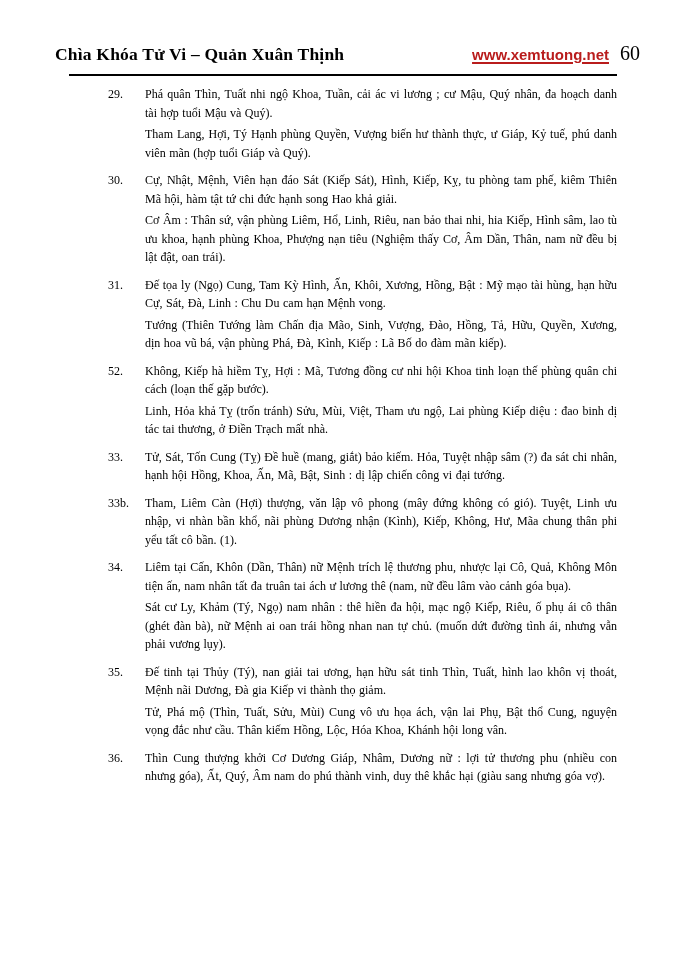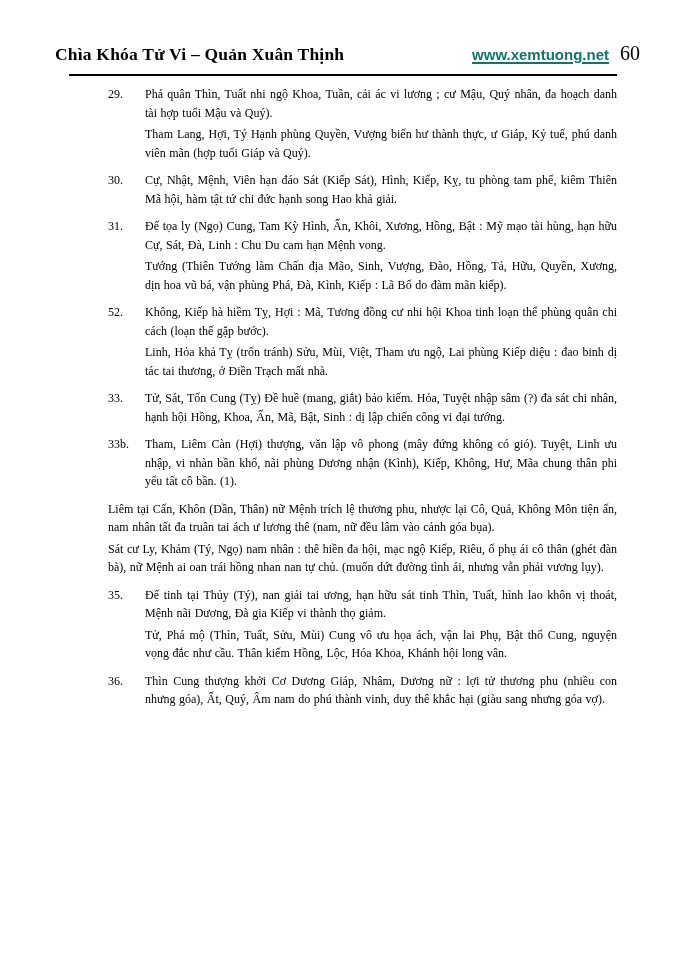--- a/index.html
+++ b/index.html
@@ -79,39 +79,40 @@
   }
 </style>
 </head>
 <body>
 
 <div class="page">
 
   <header class="header">
     <div class="title">Chìa Khóa Tử Vi – Quản Xuân Thịnh</div>
     <div class="header-right">
-      <a class="site-link" style="color: #0f766e;">www.xemtuong.net</a>
+      <a class="site-link" style="color: #b91c1c;">www.xemtuong.net</a>
       <span class="page-num">60</span>
     </div>
   </header>
 
   <div class="rule"></div>
 
   <main class="content" id="items-container">
       <div class="item">
         <div class="num">29.</div>
         <div class="paras">
           <p>Phá quân Thìn, Tuất nhi ngộ Khoa, Tuần, cải ác vi lương ; cư Mậu, Quý nhân, đa hoạch danh tài hợp tuổi Mậu và Quý).</p>
           <p>Tham Lang, Hợi, Tý Hạnh phùng Quyền, Vượng biến hư thành thực, ư Giáp, Kỷ tuế, phú danh viên mãn (hợp tuổi Giáp và Quý).</p>
         </div>
       </div>
       <div class="item">
         <div class="num">30.</div>
         <div class="paras">
           <p>Cự, Nhật, Mệnh, Viên hạn đáo Sát (Kiếp Sát), Hình, Kiếp, Kỵ, tu phòng tam phế, kiêm Thiên Mã hội, hàm tật tứ chi đức hạnh song Hao khả giải.</p>
+          <p>Cơ Âm : Thân sứ, vận phùng Liêm, Hổ, Linh, Riêu, nan bảo thai nhi, hia Kiếp, Hình sâm, lao tù ưu khoa, hạnh phùng Khoa, Phượng nạn tiêu (Nghiệm thấy Cơ, Âm Dần, Thân, nam nữ đều bị lật đật, oan trái).</p>
         </div>
       </div>
       <div class="item">
         <div class="num">31.</div>
         <div class="paras">
           <p>Đế tọa ly (Ngọ) Cung, Tam Kỳ Hình, Ấn, Khôi, Xương, Hồng, Bật : Mỹ mạo tài hùng, hạn hữu Cự, Sát, Đà, Linh : Chu Du cam hạn Mệnh vong.</p>
           <p>Tướng (Thiên Tướng làm Chấn địa Mão, Sinh, Vượng, Đào, Hồng, Tả, Hữu, Quyền, Xương, dịn hoa vũ bá, vận phùng Phá, Đà, Kình, Kiếp : Lã Bố do đàm mãn kiếp).</p>
         </div>
       </div>
       <div class="item">
@@ -127,20 +128,21 @@
           <p>Tử, Sát, Tốn Cung (Tỵ) Đề huề (mang, giắt) bảo kiếm. Hỏa, Tuyệt nhập sâm (?) đa sát chi nhân, hạnh hội Hồng, Khoa, Ấn, Mã, Bật, Sinh : dị lập chiến công vi đại tướng.</p>
         </div>
       </div>
       <div class="item">
         <div class="num">33b.</div>
         <div class="paras">
           <p>Tham, Liêm Càn (Hợi) thượng, văn lập vô phong (mây đứng không có gió). Tuyệt, Linh ưu nhập, vi nhàn bần khổ, nãi phùng Dương nhận (Kình), Kiếp, Không, Hư, Mãa chung thân phi yểu tất cô bần. (1).</p>
         </div>
       </div>
       <div class="item">
+        <div class="num">34.</div>
         <div class="paras">
           <p>Liêm tại Cấn, Khôn (Dần, Thân) nữ Mệnh trích lệ thương phu, nhược lại Cô, Quả, Không Môn tiện ấn, nam nhân tất đa truân tai ách ư lương thê (nam, nữ đều lâm vào cảnh góa bụa).</p>
           <p>Sát cư Ly, Khảm (Tý, Ngọ) nam nhân : thê hiền đa hội, mạc ngộ Kiếp, Riêu, ố phụ ái cô thân (ghét đàn bà), nữ Mệnh ai oan trái hồng nhan nan tự chủ. (muốn dứt đường tình ái, nhưng vẫn phải vương lụy).</p>
         </div>
       </div>
       <div class="item">
         <div class="num">35.</div>
         <div class="paras">
           <p>Đế tinh tại Thủy (Tý), nan giải tai ương, hạn hữu sát tinh Thìn, Tuất, hình lao khôn vị thoát, Mệnh nãi Dương, Đà gia Kiếp vi thành thọ giảm.</p>
           <p>Tử, Phá mộ (Thìn, Tuất, Sửu, Mùi) Cung vô ưu họa ách, vận lai Phụ, Bật thổ Cung, nguyện vọng đắc như cầu. Thân kiếm Hồng, Lộc, Hóa Khoa, Khánh hội long vân.</p>

